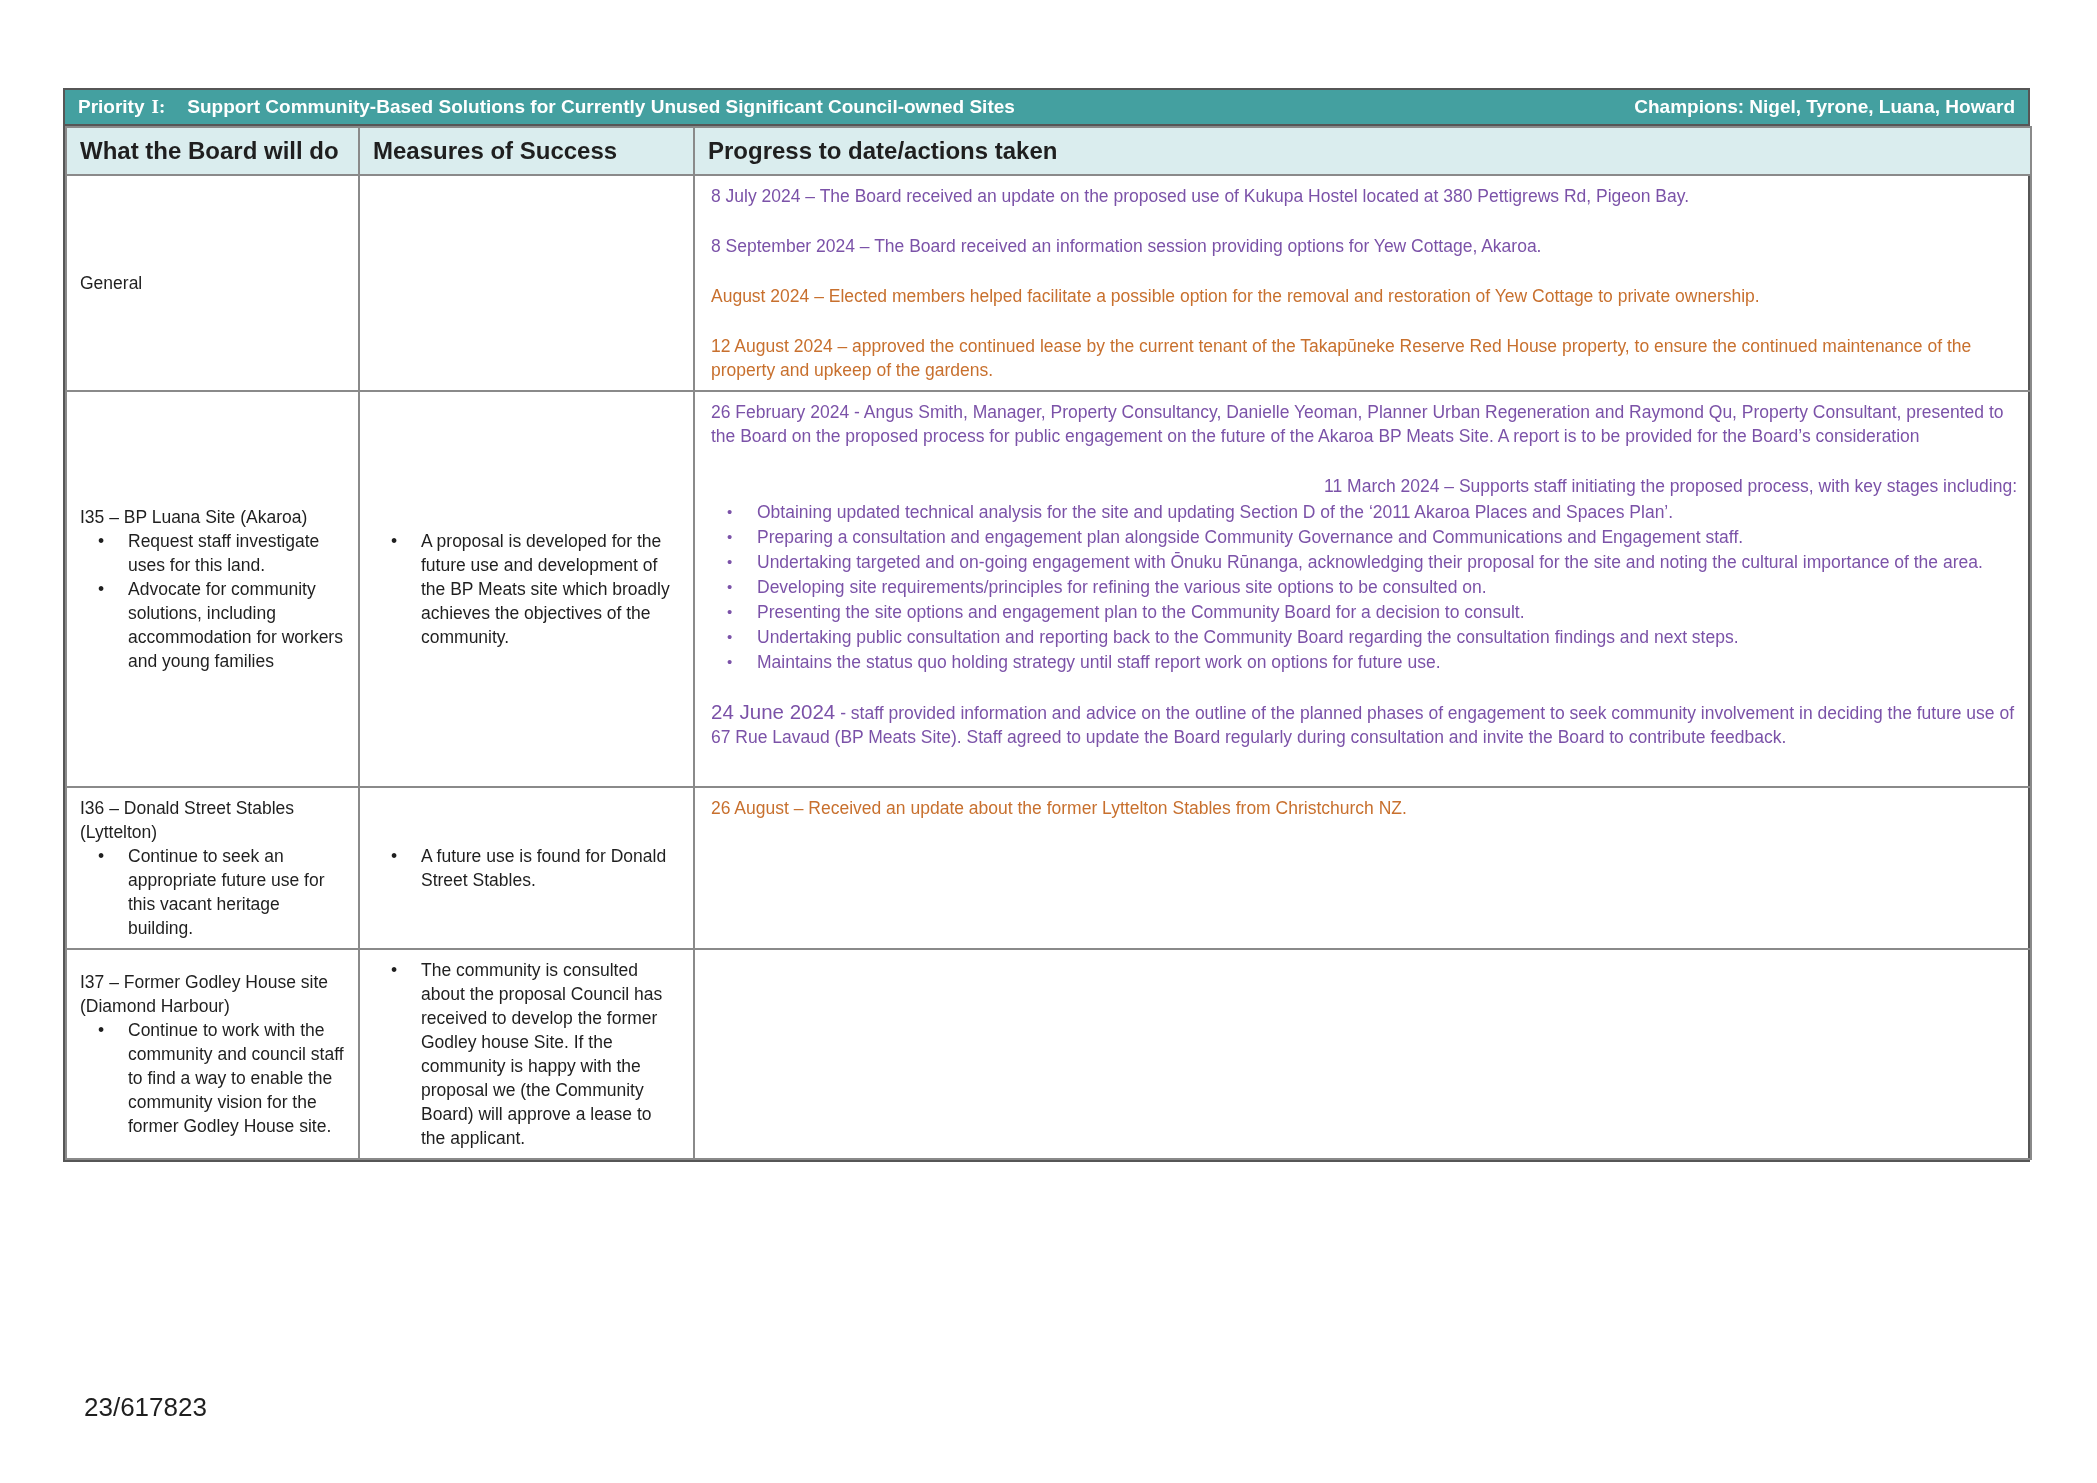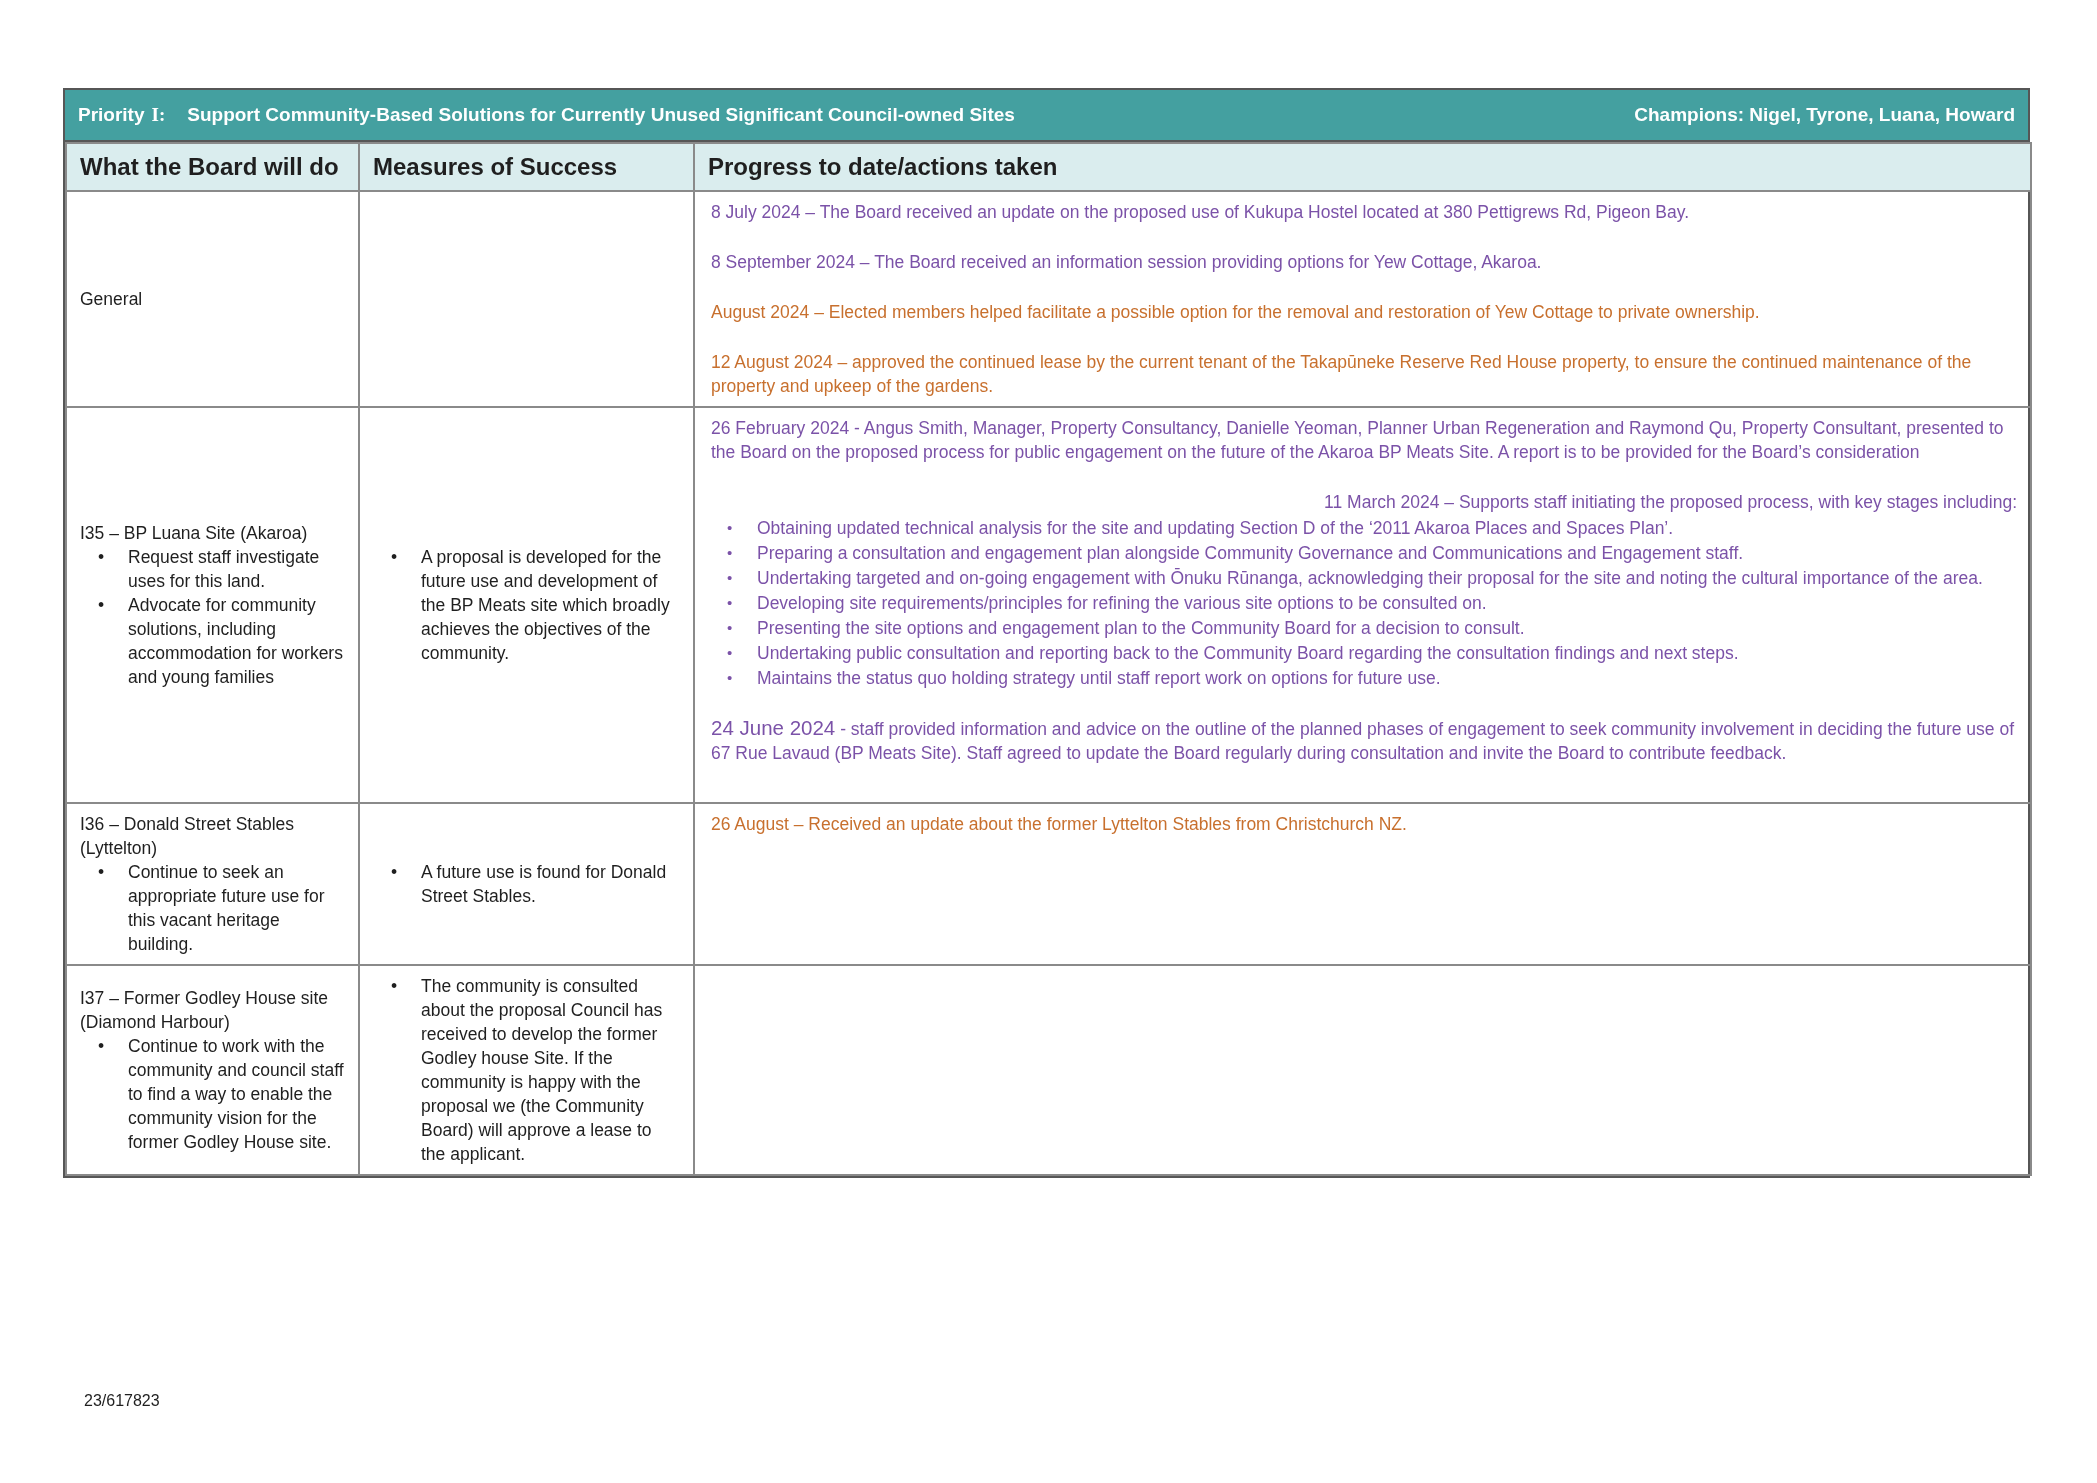--- a/index.html
+++ b/index.html
@@ -10,21 +10,21 @@
   html,body{margin:0;padding:0;}
   body{
     width:2097px;height:1483px;background:#ffffff;position:relative;overflow:hidden;
     font-family:"Liberation Sans","DejaVu Sans",sans-serif;color:var(--ink);
   }
   .doc-table{
     position:absolute;left:63px;top:88px;width:1967px;
     border:2px solid var(--border-dark);
   }
   .title-bar{
-    background:var(--teal);height:52px;display:flex;align-items:center;
+    background:var(--teal);height:36px;display:flex;align-items:center;
     justify-content:space-between;padding:0 13px;border-bottom:2px solid var(--border-dark);
     color:#ffffff;font-weight:bold;font-size:19px;white-space:nowrap;
   }
   .title-left{display:flex;align-items:baseline;}
   .title-numeral{font-family:"Liberation Serif","DejaVu Serif",serif;margin-left:7px;}
   .title-text{margin-left:22px;}
   table{border-collapse:collapse;width:100%;table-layout:fixed;}
   col.c-what{width:293px;} col.c-measures{width:335px;} col.c-progress{width:1337px;}
   th,td{border:2px solid var(--border);padding:8px 13px;font-size:17.5px;line-height:24px;}
   thead tr{height:48px;}
@@ -38,21 +38,21 @@
   ul.dots li::before{content:"\2022";position:absolute;left:18px;}
   td.progress p{margin:0 0 26px 0;}
   td.progress p.tight{margin-bottom:2px;text-align:right;}
   td.progress p:last-child{margin-bottom:0;}
   ul.pdots{list-style:none;margin:0 0 26px 0;padding:0;}
   ul.pdots li{position:relative;padding-left:46px;margin:1px 0;}
   ul.pdots li::before{content:"\2022";position:absolute;left:16px;font-size:15px;}
   .c-purple{color:var(--purple);}
   .c-orange{color:var(--orange);}
   .lead-large{font-size:20.5px;}
-  .footer-ref{position:absolute;left:84px;top:1392px;font-size:16px;color:var(--ink);}
+  .footer-ref{position:absolute;left:84px;top:1392px;font-size:26px;color:var(--ink);}
 </style>
 </head>
 <body>
 
 <div class="doc-table">
 
   <div class="title-bar">
     <div class="title-left">
       <span>Priority</span>
       <span class="title-numeral">I:</span>

